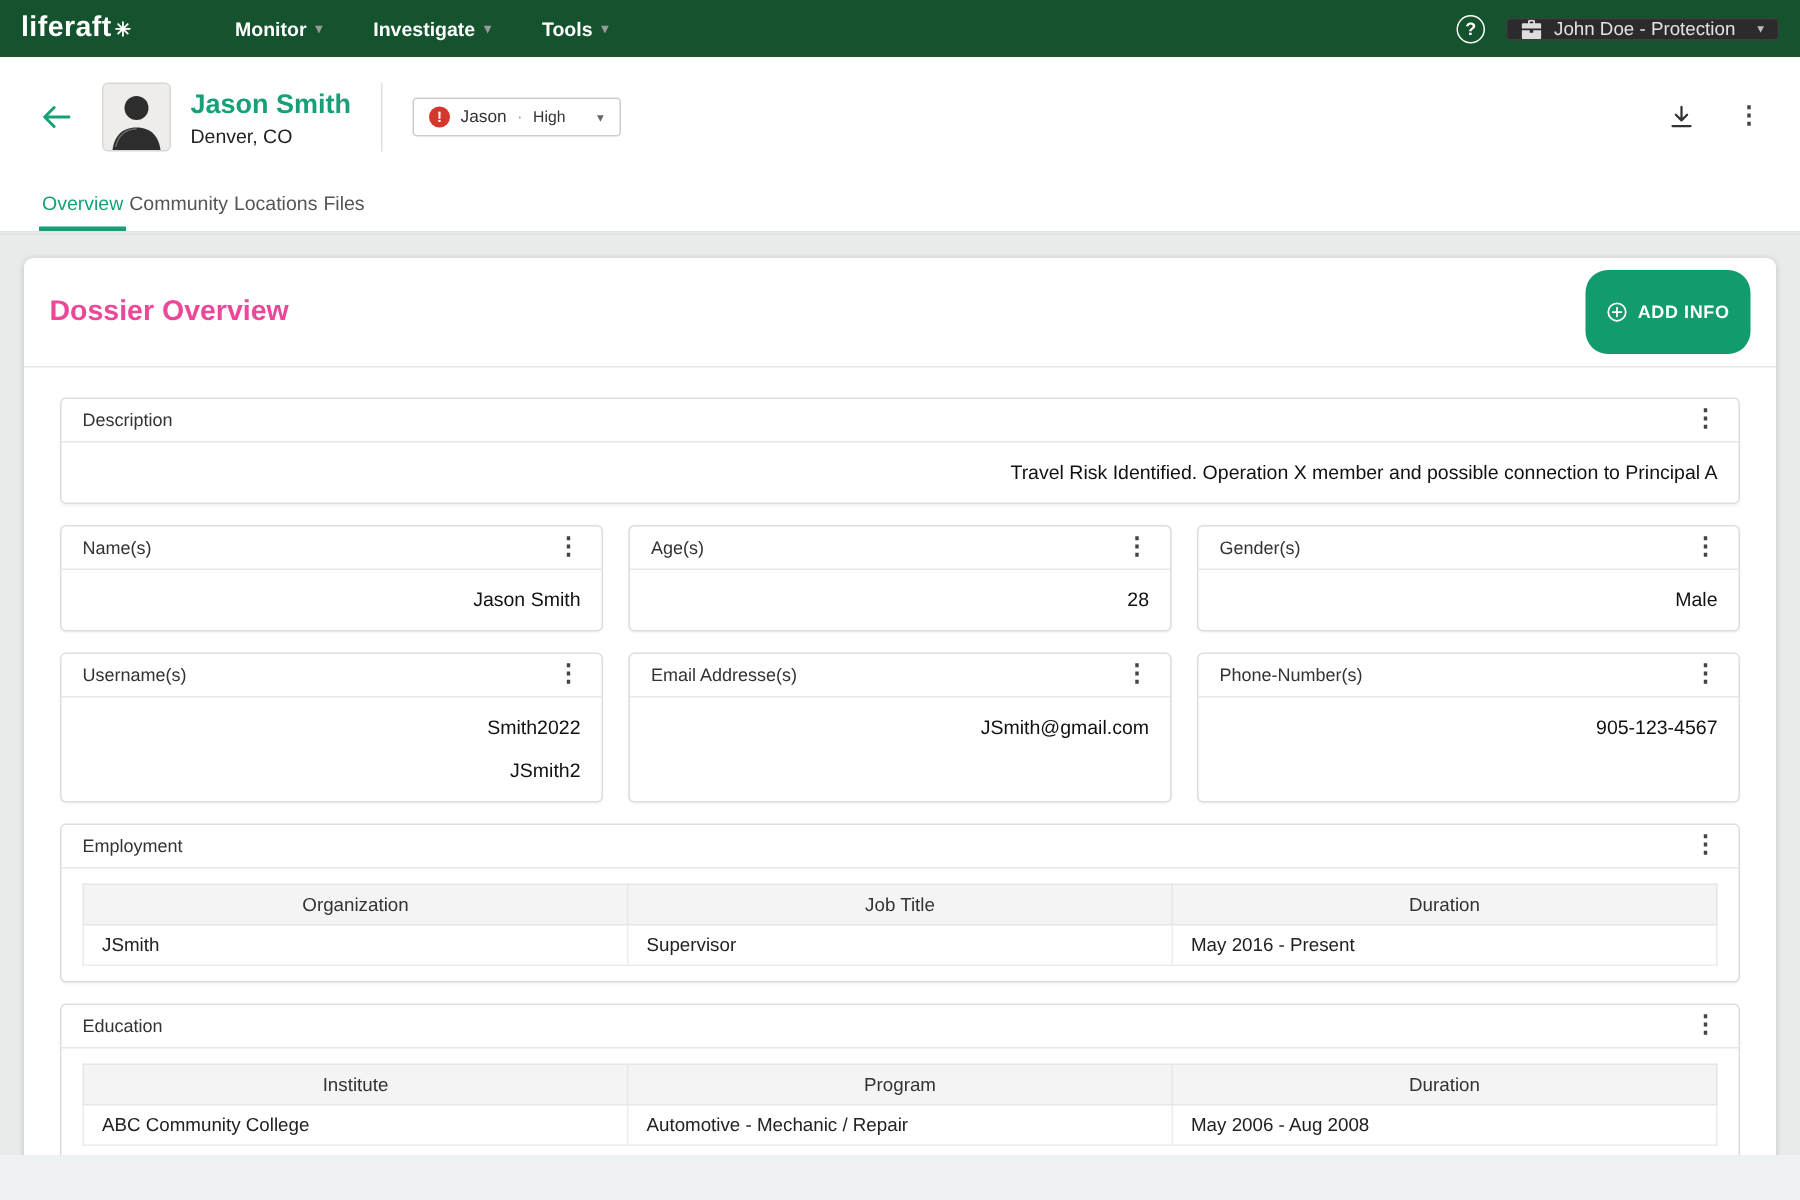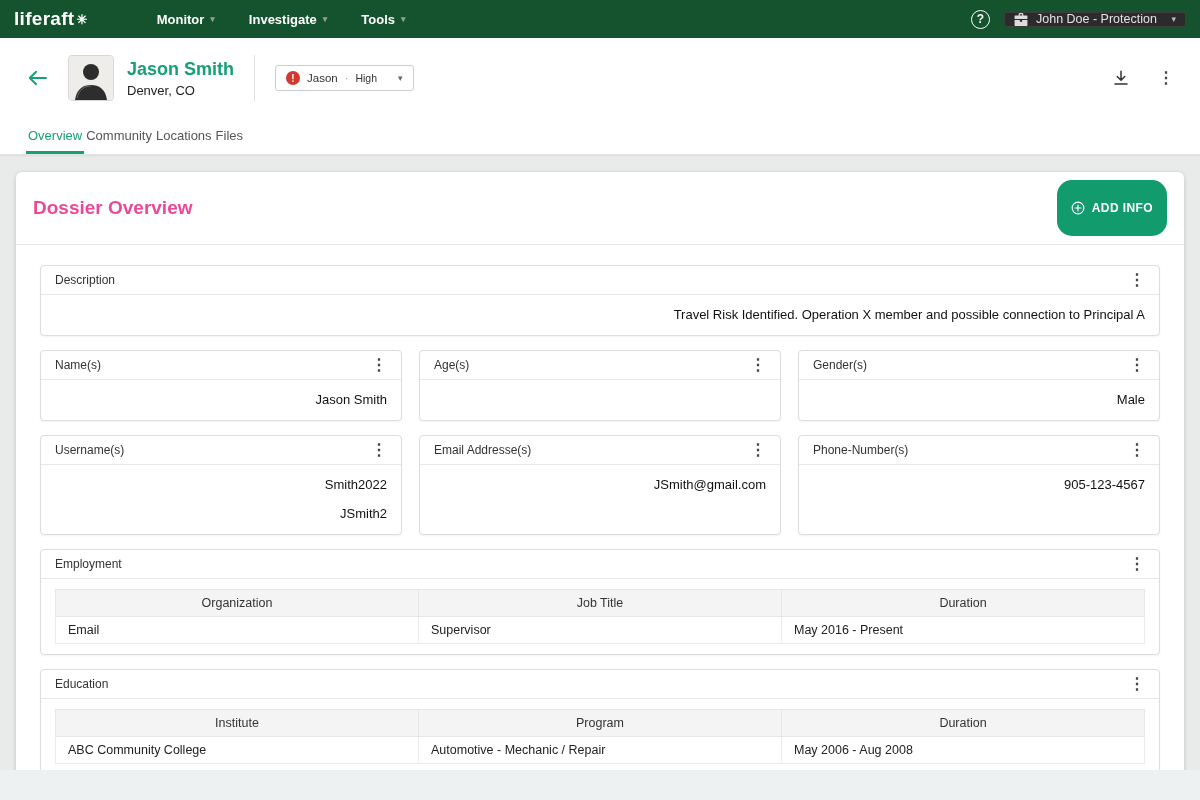--- a/index.html
+++ b/index.html
@@ -192,20 +192,23 @@
           </div>
           <div class="fcard-body">
             <div class="fval">Jason Smith</div>
           </div>
         </div>
         <div class="fcard">
           <div class="fcard-head">
             <span class="flabel">Age(s)</span>
             <span class="kebab">⋮</span>
           </div>
+          <div class="fcard-body">
+            <div class="fval">28</div>
+          </div>
         </div>
         <div class="fcard">
           <div class="fcard-head">
             <span class="flabel">Gender(s)</span>
             <span class="kebab">⋮</span>
           </div>
           <div class="fcard-body">
             <div class="fval">Male</div>
           </div>
         </div>
@@ -251,21 +254,21 @@
           <table class="dtable">
             <thead>
               <tr>
                 <th>Organization</th>
                 <th>Job Title</th>
                 <th>Duration</th>
               </tr>
             </thead>
             <tbody>
               <tr>
-                <td>Email</td>
+                <td>JSmith</td>
                 <td>Supervisor</td>
                 <td>May 2016 - Present</td>
               </tr>
             </tbody>
           </table>
         </div>
       </div>
 
       <div class="fcard">
         <div class="fcard-head">

